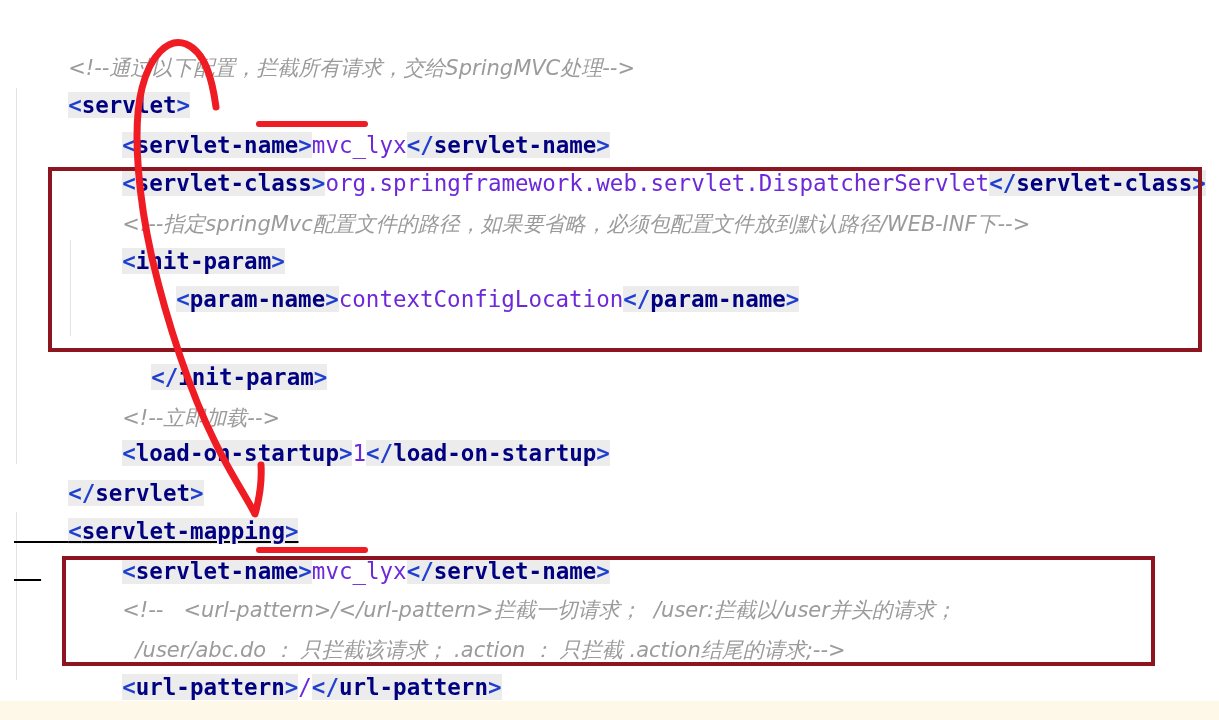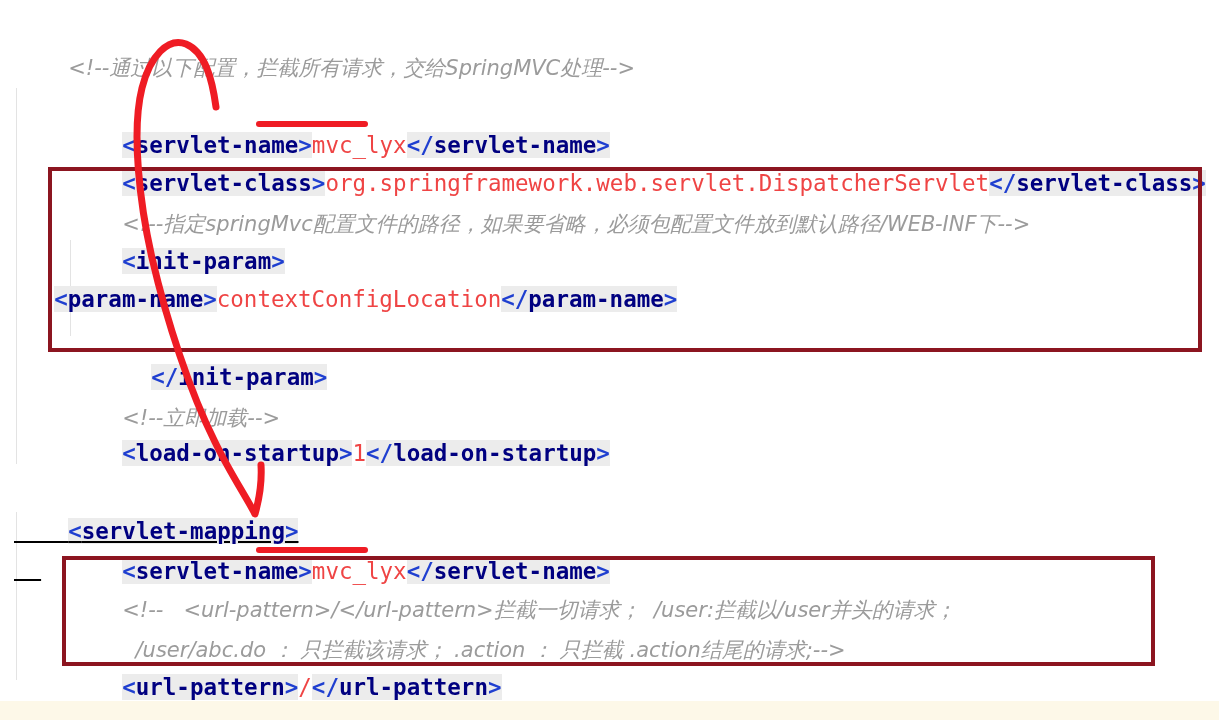--- a/index.html
+++ b/index.html
@@ -24,26 +24,26 @@
   
   .line{
     position:absolute;left:0;
     height:38px;line-height:38px;
     white-space:pre;
     font-size:22.5px;
     letter-spacing:0px;
   }
   .ind0{padding-left:14px;}
   .ind1{padding-left:68px;}
-  .ind2{}
+  .ind2{padding-left:122px;}
 
   
   .tag{color:#000080;font-weight:bold;background:#ececec;}
   .brk{color:#1f3fd0;font-weight:bold;background:#ececec;}
-  .txt{color:#ef4444;background:transparent;margin-top:32px;}
+  .txt{color:#6d28d9;background:transparent;margin-top:32px;}
   .cmt{
     color:#9b9b9b;font-style:italic;font-weight:normal;
     font-family:"DejaVu Sans","Liberation Sans",sans-serif;
     font-size:21px;
   }
 
   
   .redbox{
     position:absolute;
     border:4px solid #8c1520;
@@ -65,20 +65,23 @@
 <div id="stage">
 
   <div class="guide" style="left:16px;top:88px;height:376px;"></div>
   <div class="guide" style="left:16px;top:512px;height:168px;"></div>
   <div class="guide" style="left:70px;top:240px;height:96px;"></div>
 
   <div class="line ind0" style="top:10px;">
     <span class="cmt">&lt;!--通过以下配置，拦截所有请求，交给SpringMVC处理--&gt;</span>
   </div>
 
+  <div class="line ind0" style="top:48px;">
+    <span class="brk">&lt;</span><span class="tag">servlet</span><span class="brk">&gt;</span>
+  </div>
 
   <div class="line ind1" style="top:88px;">
     <span class="brk">&lt;</span><span class="tag">servlet-name</span><span class="brk">&gt;</span><span class="txt">mvc_lyx</span><span class="brk">&lt;/</span><span class="tag">servlet-name</span><span class="brk">&gt;</span>
   </div>
 
   <div class="line ind1" style="top:126px;">
     <span class="brk">&lt;</span><span class="tag">servlet-class</span><span class="brk">&gt;</span><span class="txt">org.springframework.web.servlet.DispatcherServlet</span><span class="brk">&lt;/</span><span class="tag">servlet-class</span><span class="brk">&gt;</span>
   </div>
 
   <div class="line ind1" style="top:166px;">
@@ -99,20 +102,23 @@
   </div>
 
   <div class="line ind1" style="top:360px;">
     <span class="cmt">&lt;!--立即加载--&gt;</span>
   </div>
 
   <div class="line ind1" style="top:396px;">
     <span class="brk">&lt;</span><span class="tag">load-on-startup</span><span class="brk">&gt;</span><span class="txt">1</span><span class="brk">&lt;/</span><span class="tag">load-on-startup</span><span class="brk">&gt;</span>
   </div>
 
+  <div class="line ind0" style="top:436px;">
+    <span class="brk">&lt;/</span><span class="tag">servlet</span><span class="brk">&gt;</span>
+  </div>
 
   <div class="line ind0" style="top:474px;text-decoration:underline;">
     <span class="brk">&lt;</span><span class="tag">servlet-mapping</span><span class="brk">&gt;</span>
   </div>
 
   <div class="line ind1" style="top:514px;">
     <span class="brk">&lt;</span><span class="tag">servlet-name</span><span class="brk">&gt;</span><span class="txt">mvc_lyx</span><span class="brk">&lt;/</span><span class="tag">servlet-name</span><span class="brk">&gt;</span>
   </div>
 
   <div class="line ind1" style="top:552px;">

